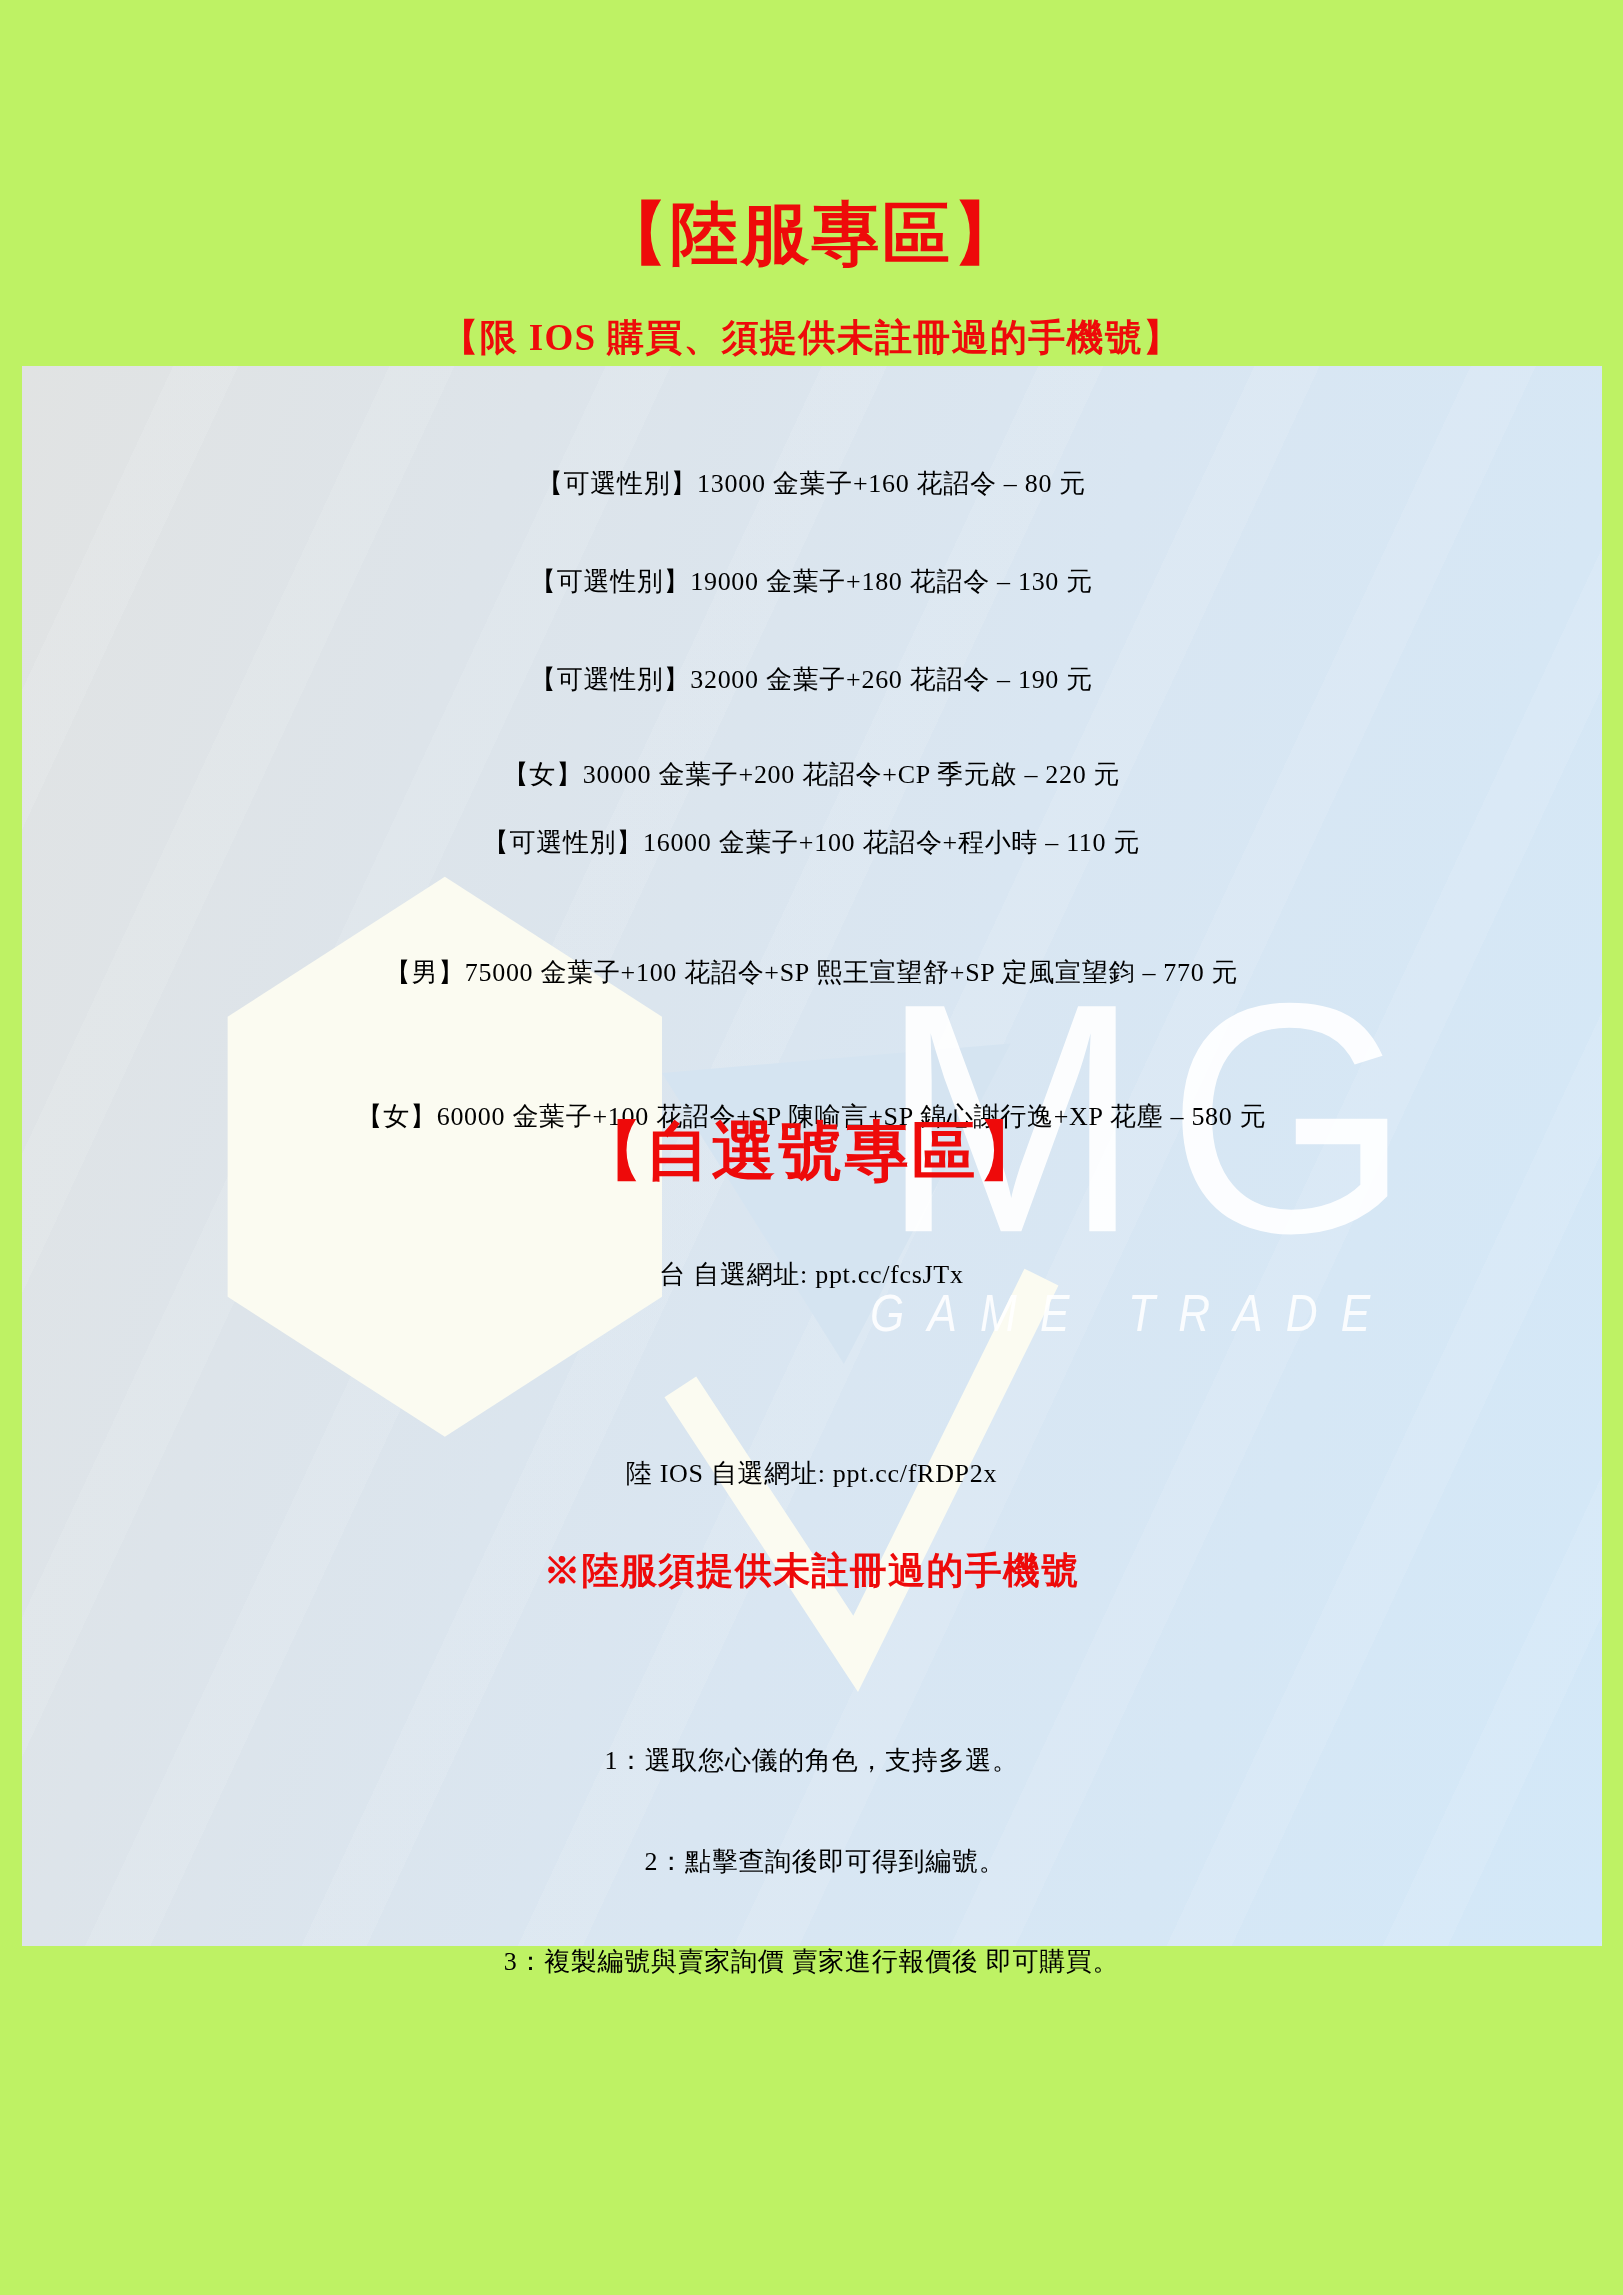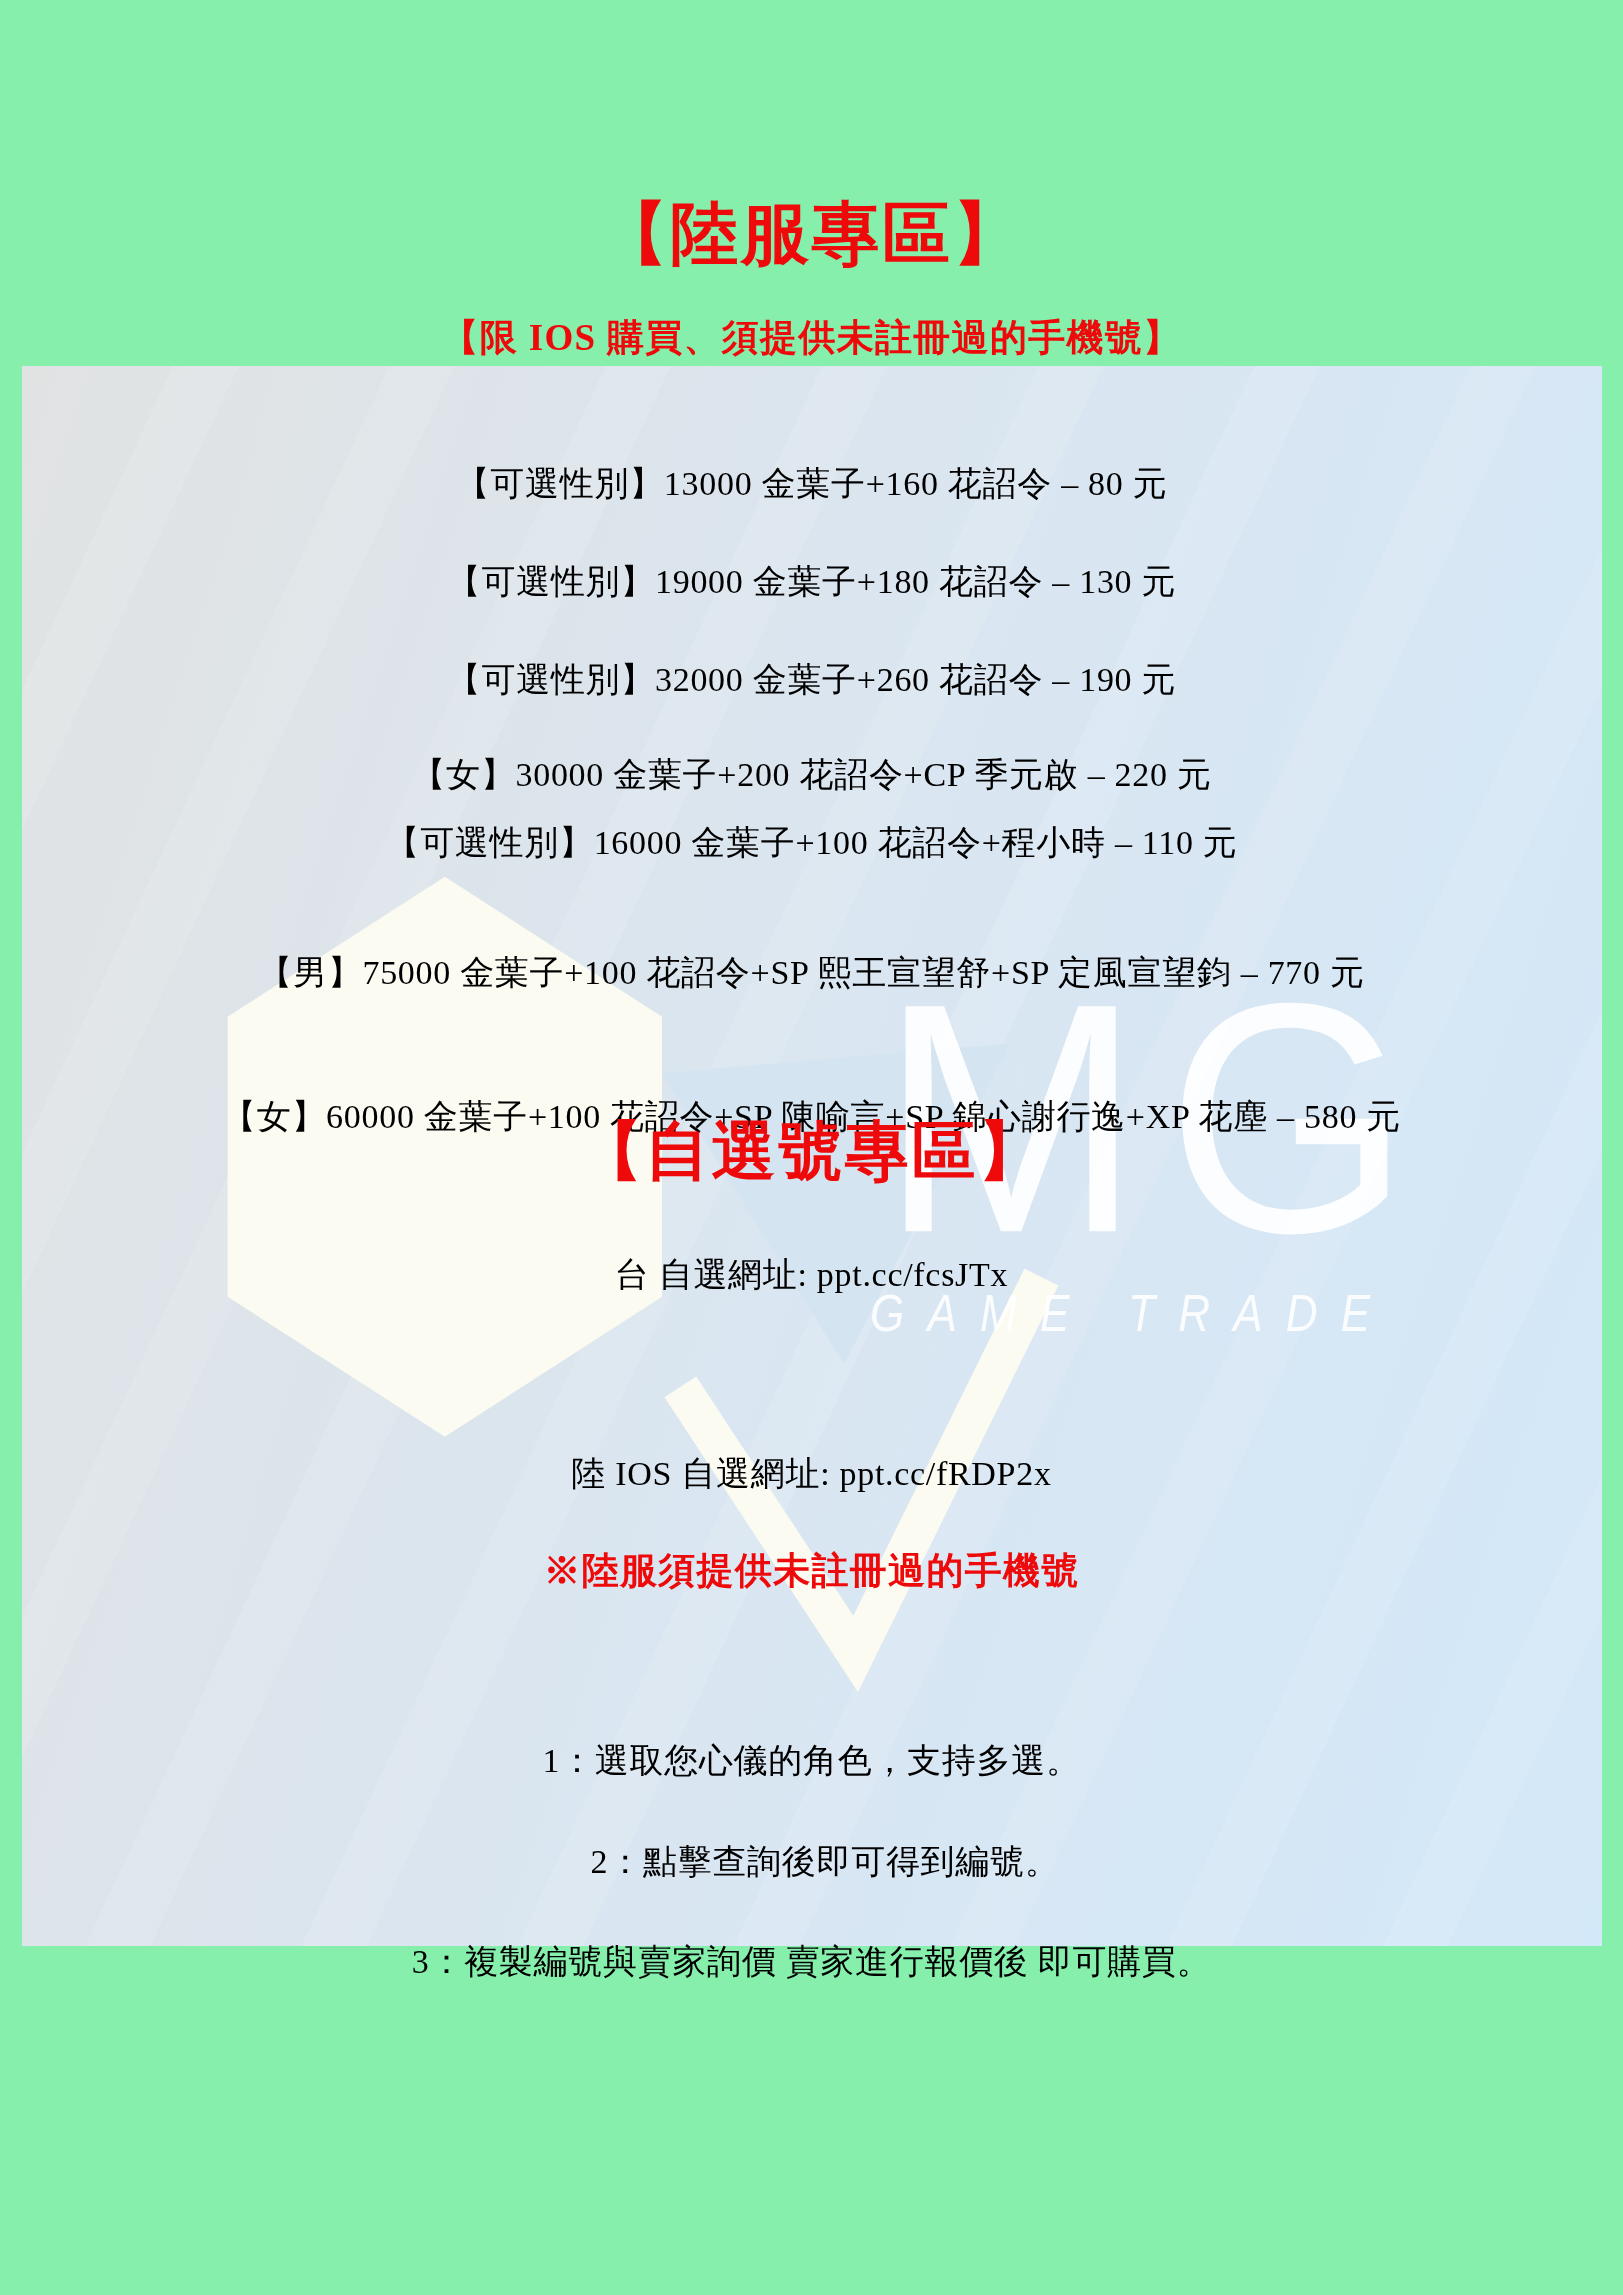--- a/index.html
+++ b/index.html
@@ -1,19 +1,19 @@
 <!DOCTYPE html>
 <html style="font-size:10.5px"><head>
 <meta charset="utf-8">
 <style>
   html,body{margin:0;padding:0;background:#ffffff;}
   #page{
     position:relative;
     width:1623px;height:2295px;
-    background:#86efac;
+    background:#bef264;
     overflow:hidden;
     font-family:"Liberation Serif", serif;
     color:#000;
   }
   .center-line{
     position:absolute;left:0;right:0;
     text-align:center;
     white-space:nowrap;
   }
   
@@ -34,21 +34,21 @@
   .content-box::after{
     content:"";position:absolute;inset:0;
     background:repeating-linear-gradient(115deg,
       rgba(255,255,255,0) 0px, rgba(255,255,255,0) 137px,
       rgba(255,255,255,0.10) 137px, rgba(255,255,255,0.10) 196px);
     pointer-events:none;
   }
   .watermark-svg{position:absolute;left:0;top:0;z-index:1;}
   
   .price-line,.body-line{
-    font-size:34px;line-height:60px;letter-spacing:0.7px;z-index:2;
+    font-size:26px;line-height:60px;letter-spacing:0.7px;z-index:2;
   }
   .l1{top:454px;} .l2{top:552px;} .l3{top:650px;}
   .l4{top:745px;} .l5{top:813px;} .l6{top:943px;} .l7{top:1041px;margin-top:46px;}
   .custom-title{
     top:1106px;font-size:64px;line-height:92px;
     font-weight:bold;color:#ee0a0a;letter-spacing:2.6px;z-index:2;
   }
   .tw-line{top:1245px;}
   .cn-line{top:1444px;}
   .phone-note{

